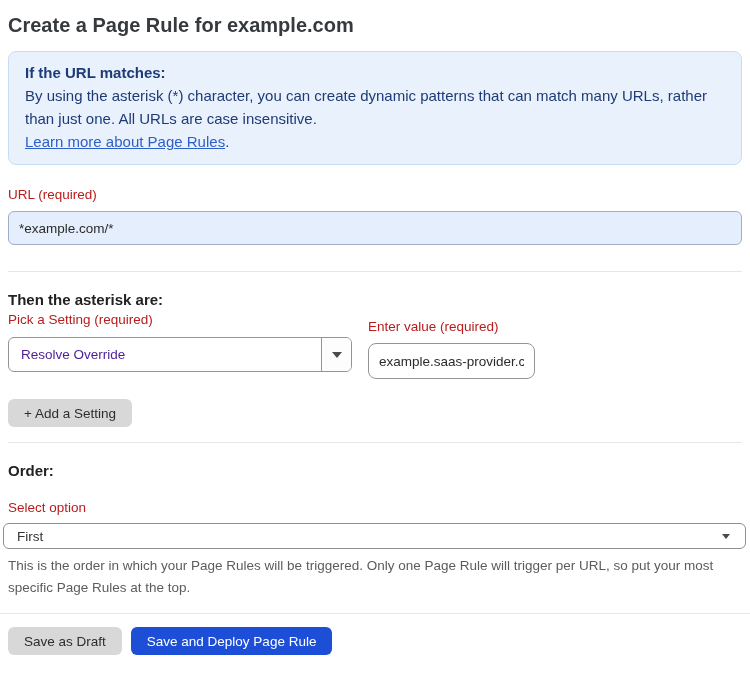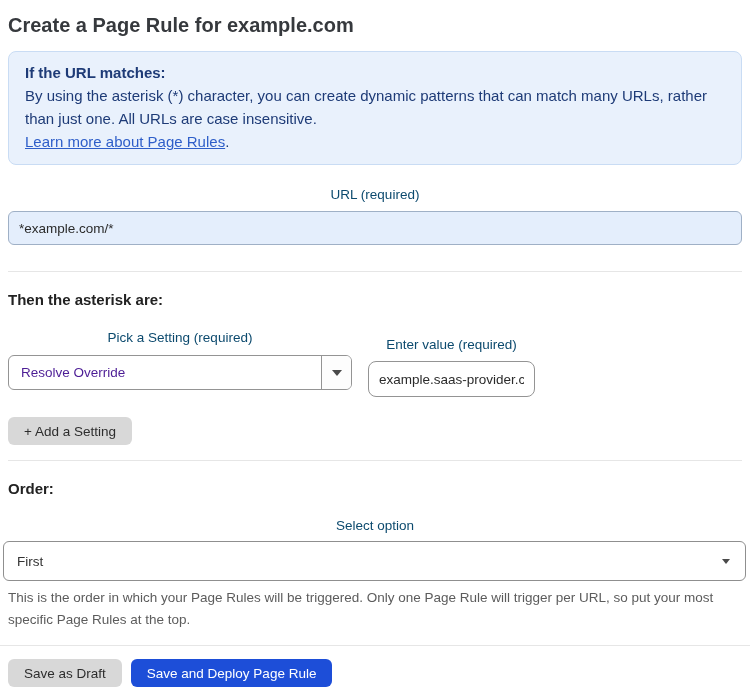--- a/index.html
+++ b/index.html
@@ -38,22 +38,21 @@
     text-decoration: underline;
     cursor: pointer;
   }
   .info-period { color: #1e3b77; }
 
   
   .field-label {
     display: block;
     font-size: 13.5px;
     line-height: 20px;
-    color: #0c4a6e;
-    text-align: center;
+    color: #b91c1c;
   }
   .url-label { margin-top: 20px; }
 
   .url-input {
     display: block;
     margin-top: 6px;
     width: 100%;
     height: 34px;
     background: #e4eefc;
     border: 1px solid #9fb0c6;
@@ -77,21 +76,20 @@
   .section-heading {
     margin-top: 18px;
     font-size: 15px;
     line-height: 20px;
     font-weight: 700;
     color: #222222;
   }
 
   
   .settings-row {
-    margin-top: 18px;
     display: flex;
     align-items: flex-start;
   }
   .setting-col { width: 344px; }
   .value-col { margin-left: 16px; margin-top: 7px; width: 167px; }
 
   .select-box {
     margin-top: 7px;
     height: 35px;
     border: 1px solid #949494;
@@ -158,21 +156,21 @@
   .btn-gray { background: #d8d8d8; color: #2d2d2d; }
   .btn-blue { background: #1d4ed8; color: #ffffff; }
   .add-btn { margin-top: 20px; }
 
   
   .order-label { margin-top: 17px; }
   .order-select {
     margin-top: 5px;
     margin-left: -5px;
     margin-right: -4px;
-    height: 40px;
+    height: 26px;
     border: 1px solid #8f8f8f;
     border-radius: 6px;
     background: #ffffff;
     display: flex;
     align-items: center;
     cursor: pointer;
   }
   .order-select-value {
     flex: 1;
     padding-left: 13px;

